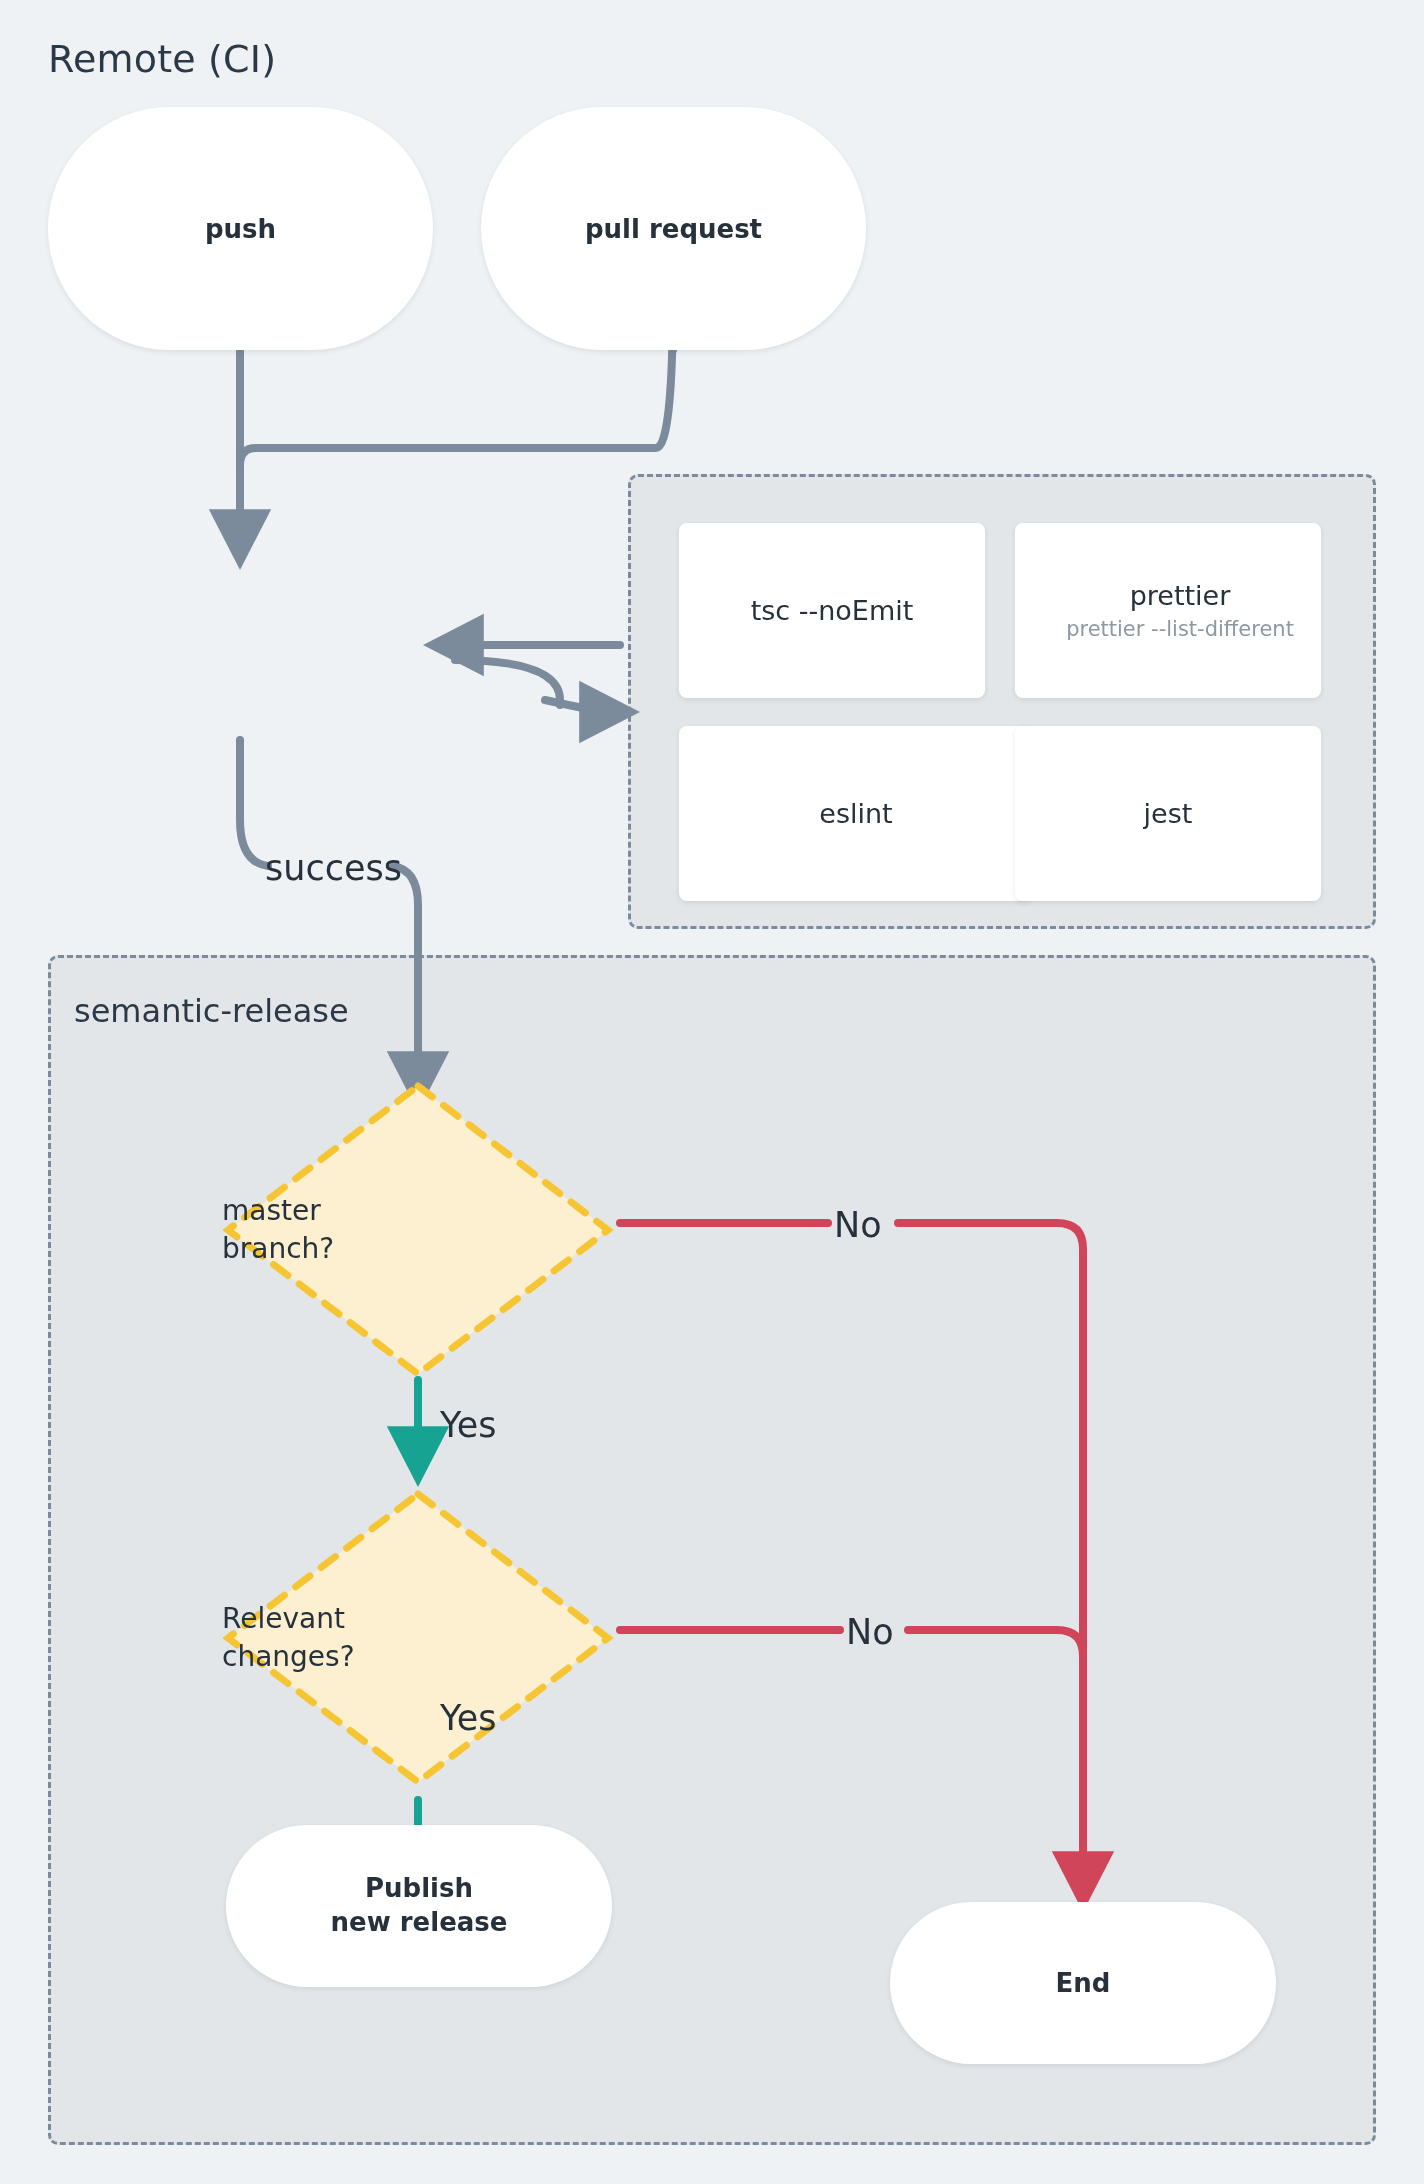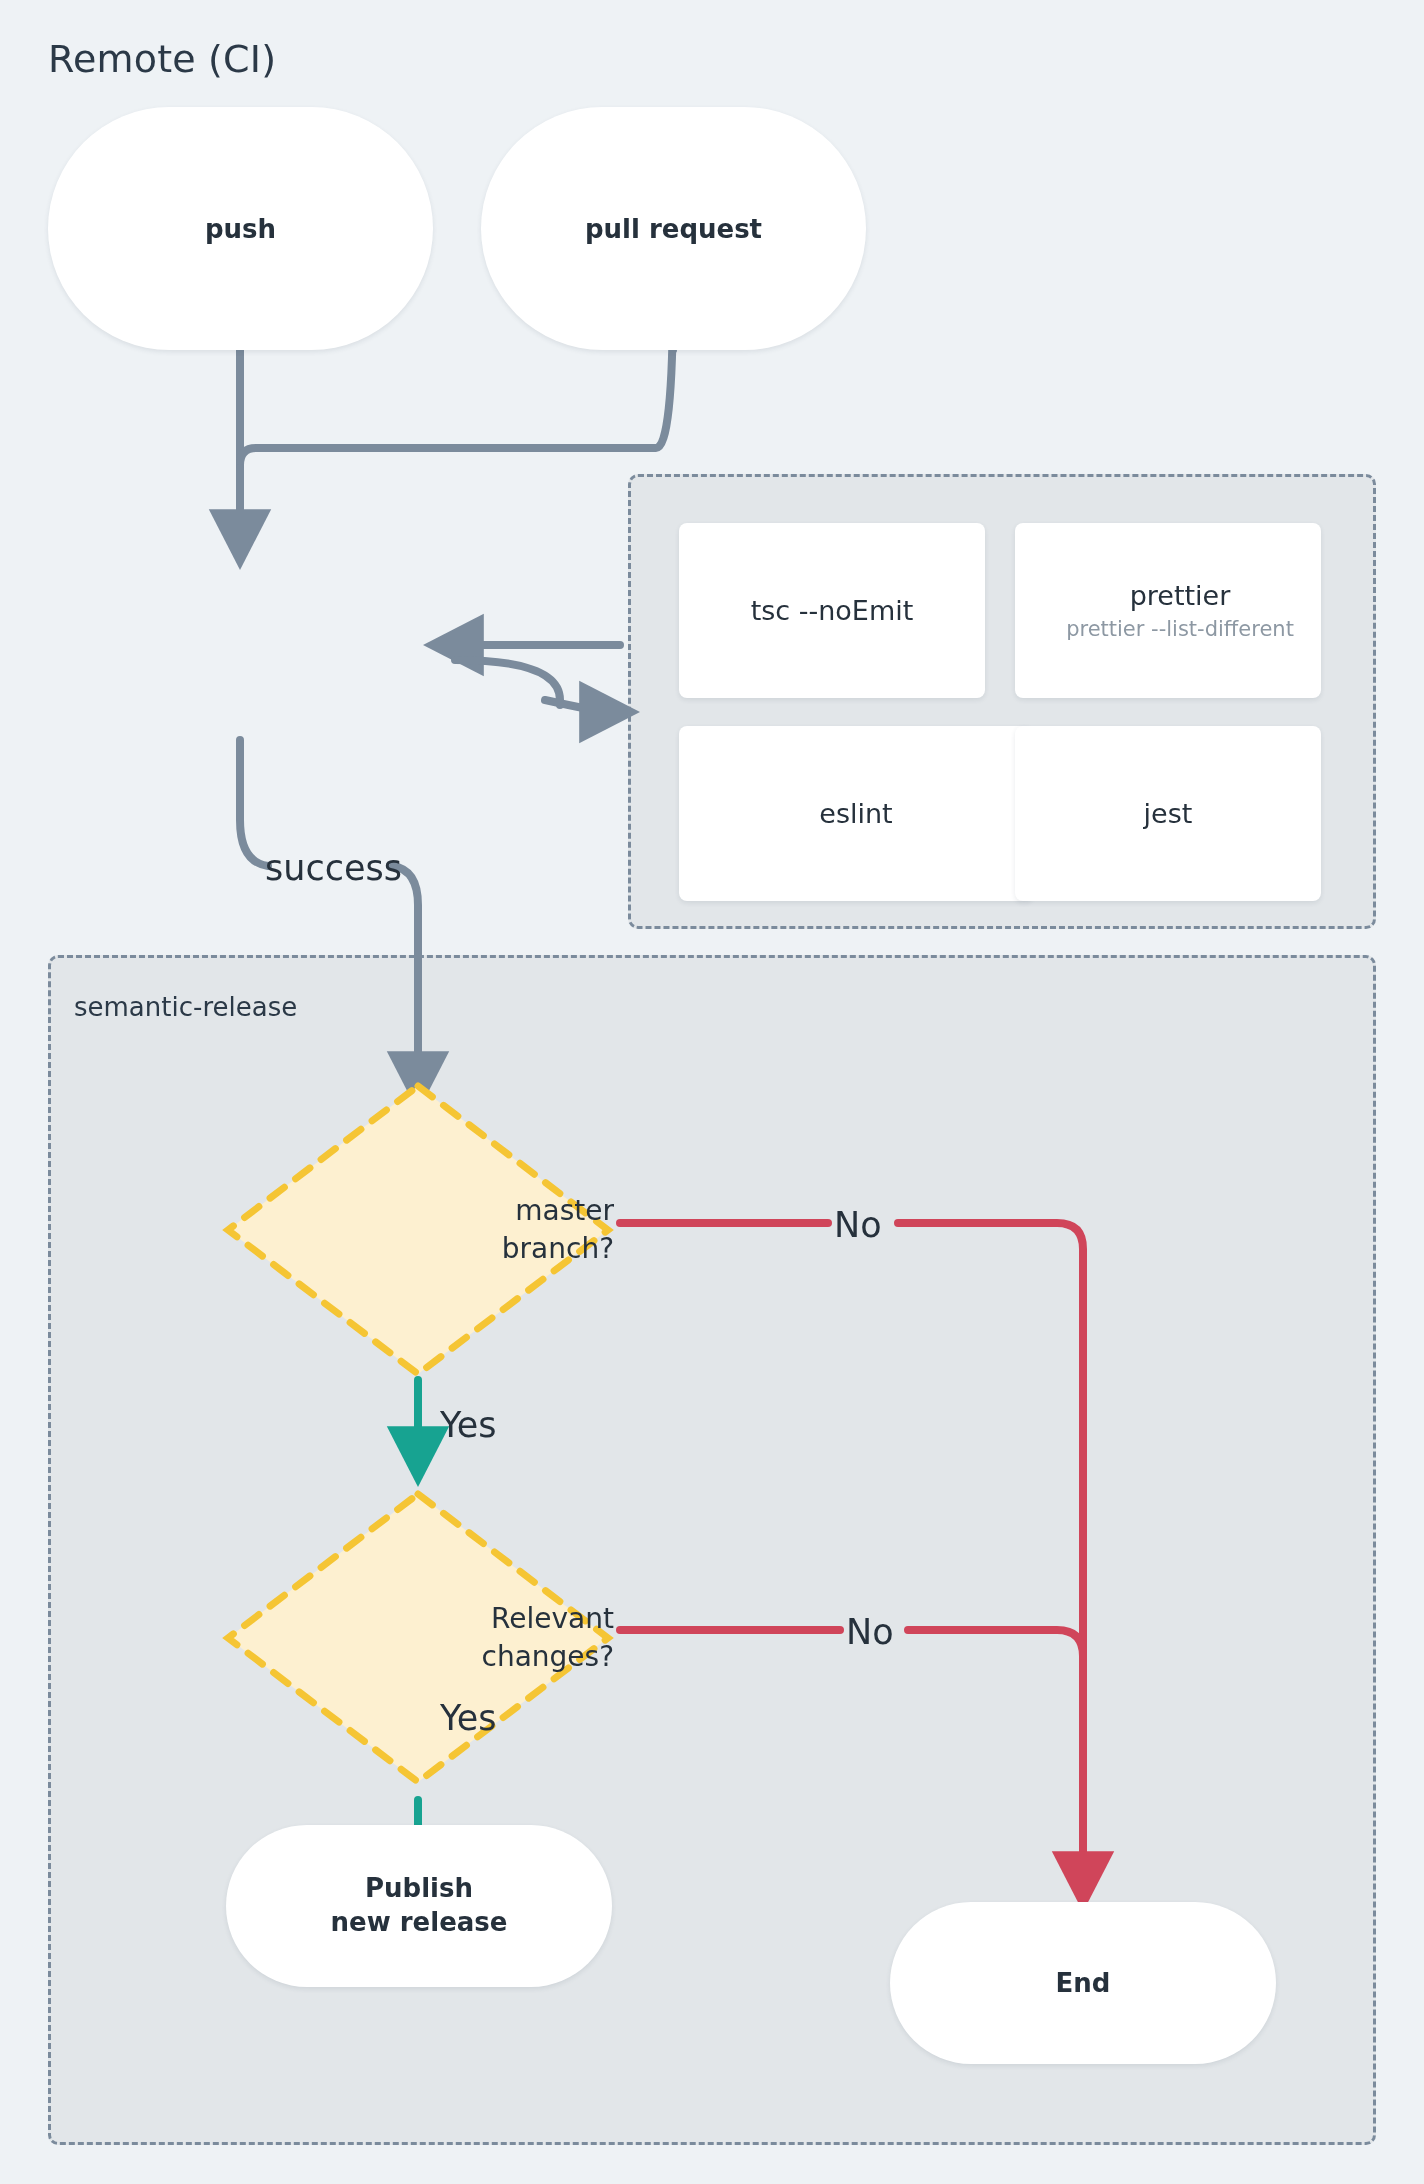--- a/index.html
+++ b/index.html
@@ -38,21 +38,21 @@
   
   .group {
     position: absolute;
     background: #e2e6e9;
     border: 3px dashed #7b8b9c;
     border-radius: 10px;
     box-sizing: border-box;
   }
   .group-label {
     position: absolute;
-    font-size: 26px;
+    font-size: 32px;
     color: #2b3947;
   }
 
   
   .node {
     position: absolute;
     background: #ffffff;
     box-sizing: border-box;
     display: flex;
     align-items: center;
@@ -93,21 +93,21 @@
     top: 0;
   }
   .diamond-label {
     position: absolute;
     left: 0;
     top: 0;
     width: 100%;
     height: 100%;
     display: flex;
     flex-direction: column;
-    align-items: flex-end;
+    align-items: flex-start;
     justify-content: center;
     font-size: 28px;
     color: #26313c;
     line-height: 1.35;
     text-align: center;
   }
 
   
   .edge-label {
     position: absolute;

